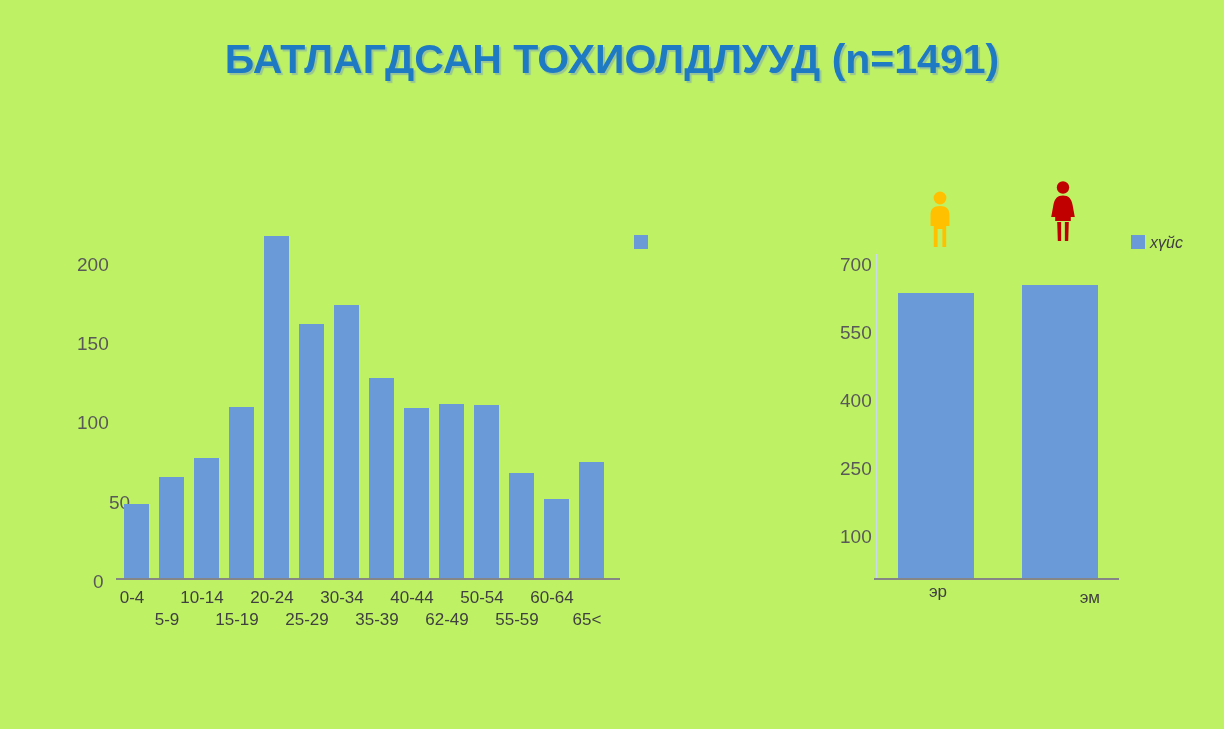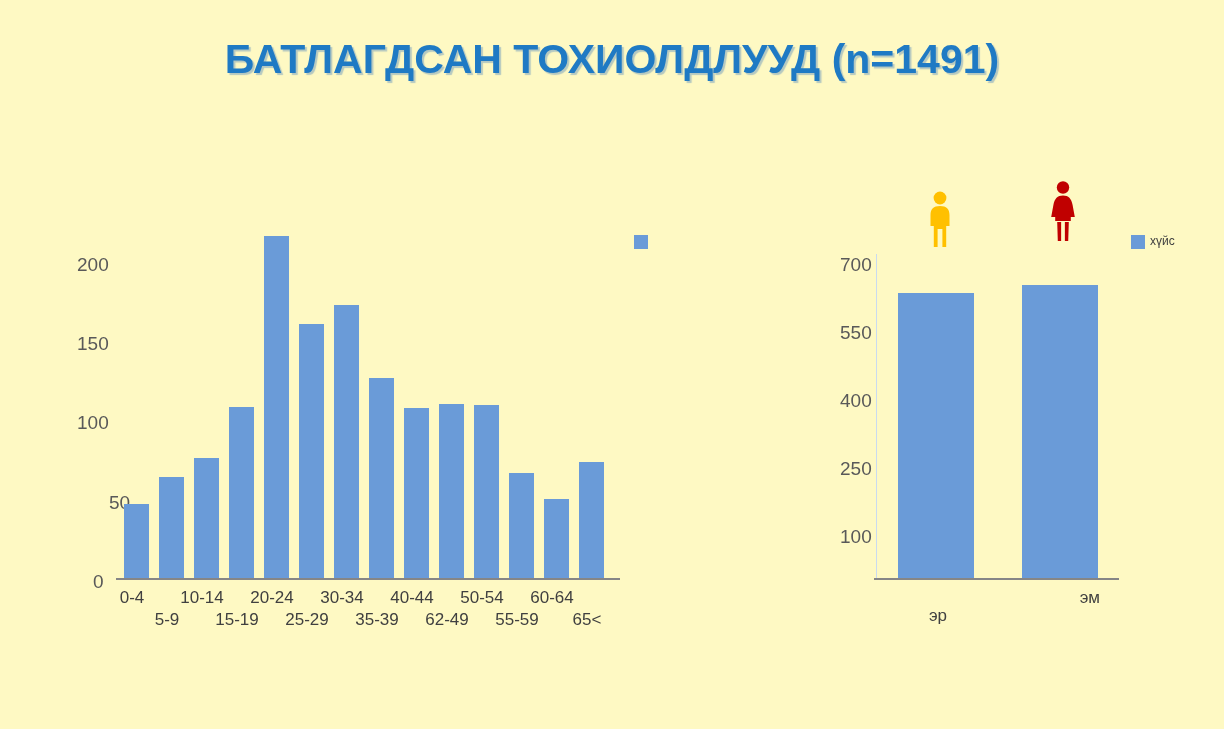--- a/index.html
+++ b/index.html
@@ -10,21 +10,21 @@
   body {
     width: 1224px;
     height: 729px;
     position: relative;
     font-family: "Liberation Sans", sans-serif;
     overflow: hidden;
   }
   #slide {
     position: absolute;
     inset: 0;
-    background: #fef9c3;
+    background: #bef264;
   }
 
   
   #slide-title {
     position: absolute;
     left: 0;
     top: 36px;
     width: 1224px;
     text-align: center;
     font-family: "Liberation Sans", sans-serif;
@@ -62,23 +62,24 @@
     height: 2px;
   }
   .legend-swatch {
     position: absolute;
     background: #6A9BD8;
     width: 14px;
     height: 14px;
   }
   .legend-text {
     position: absolute;
-    font-size: 12px;
+    font-size: 16px;
     color: #404040;
     white-space: nowrap;
+    font-style: italic;
   }
 
   
   #chart-left {
     left: 60px;
     top: 230px;
     width: 600px;
     height: 400px;
   }
   #plot-left {
@@ -191,20 +192,20 @@
 
     <div class="person-icon" style="left:228px; top:-50px;">
       <svg width="30" height="62" viewBox="0 0 30 62" xmlns="http://www.w3.org/2000/svg">
         <circle cx="15" cy="7.5" r="6.2" fill="#C00000"></circle>
         <path d="M15 15.5 C9.5 15.5 6.6 18.5 5.4 25 L3.2 37 L7.2 37 L7.2 41 L22.8 41 L22.8 37 L26.8 37 L24.6 25 C23.4 18.5 20.5 15.5 15 15.5 Z" fill="#C00000"></path>
         <path d="M9.2 42 L13.1 42 L13.1 61 L9.8 61 Z" fill="#C00000"></path>
         <path d="M16.9 42 L20.8 42 L20.2 61 L16.9 61 Z" fill="#C00000"></path>
       </svg>
     </div>
 
-    <div class="cat-label" style="left:78px;  top:376px; width:80px;">эр</div>
+    <div class="cat-label" style="left:78px;  top:352px; width:80px;">эр</div>
     <div class="cat-label" style="left:200px; top:358px; width:80px;text-align:right;">эм</div>
 
     <div class="legend-swatch" style="left:311px; top:5px;"></div>
     <div class="legend-text" style="left:330px; top:4px;">хүйс</div>
   </div>
 
 </div>
 
 </body></html>

